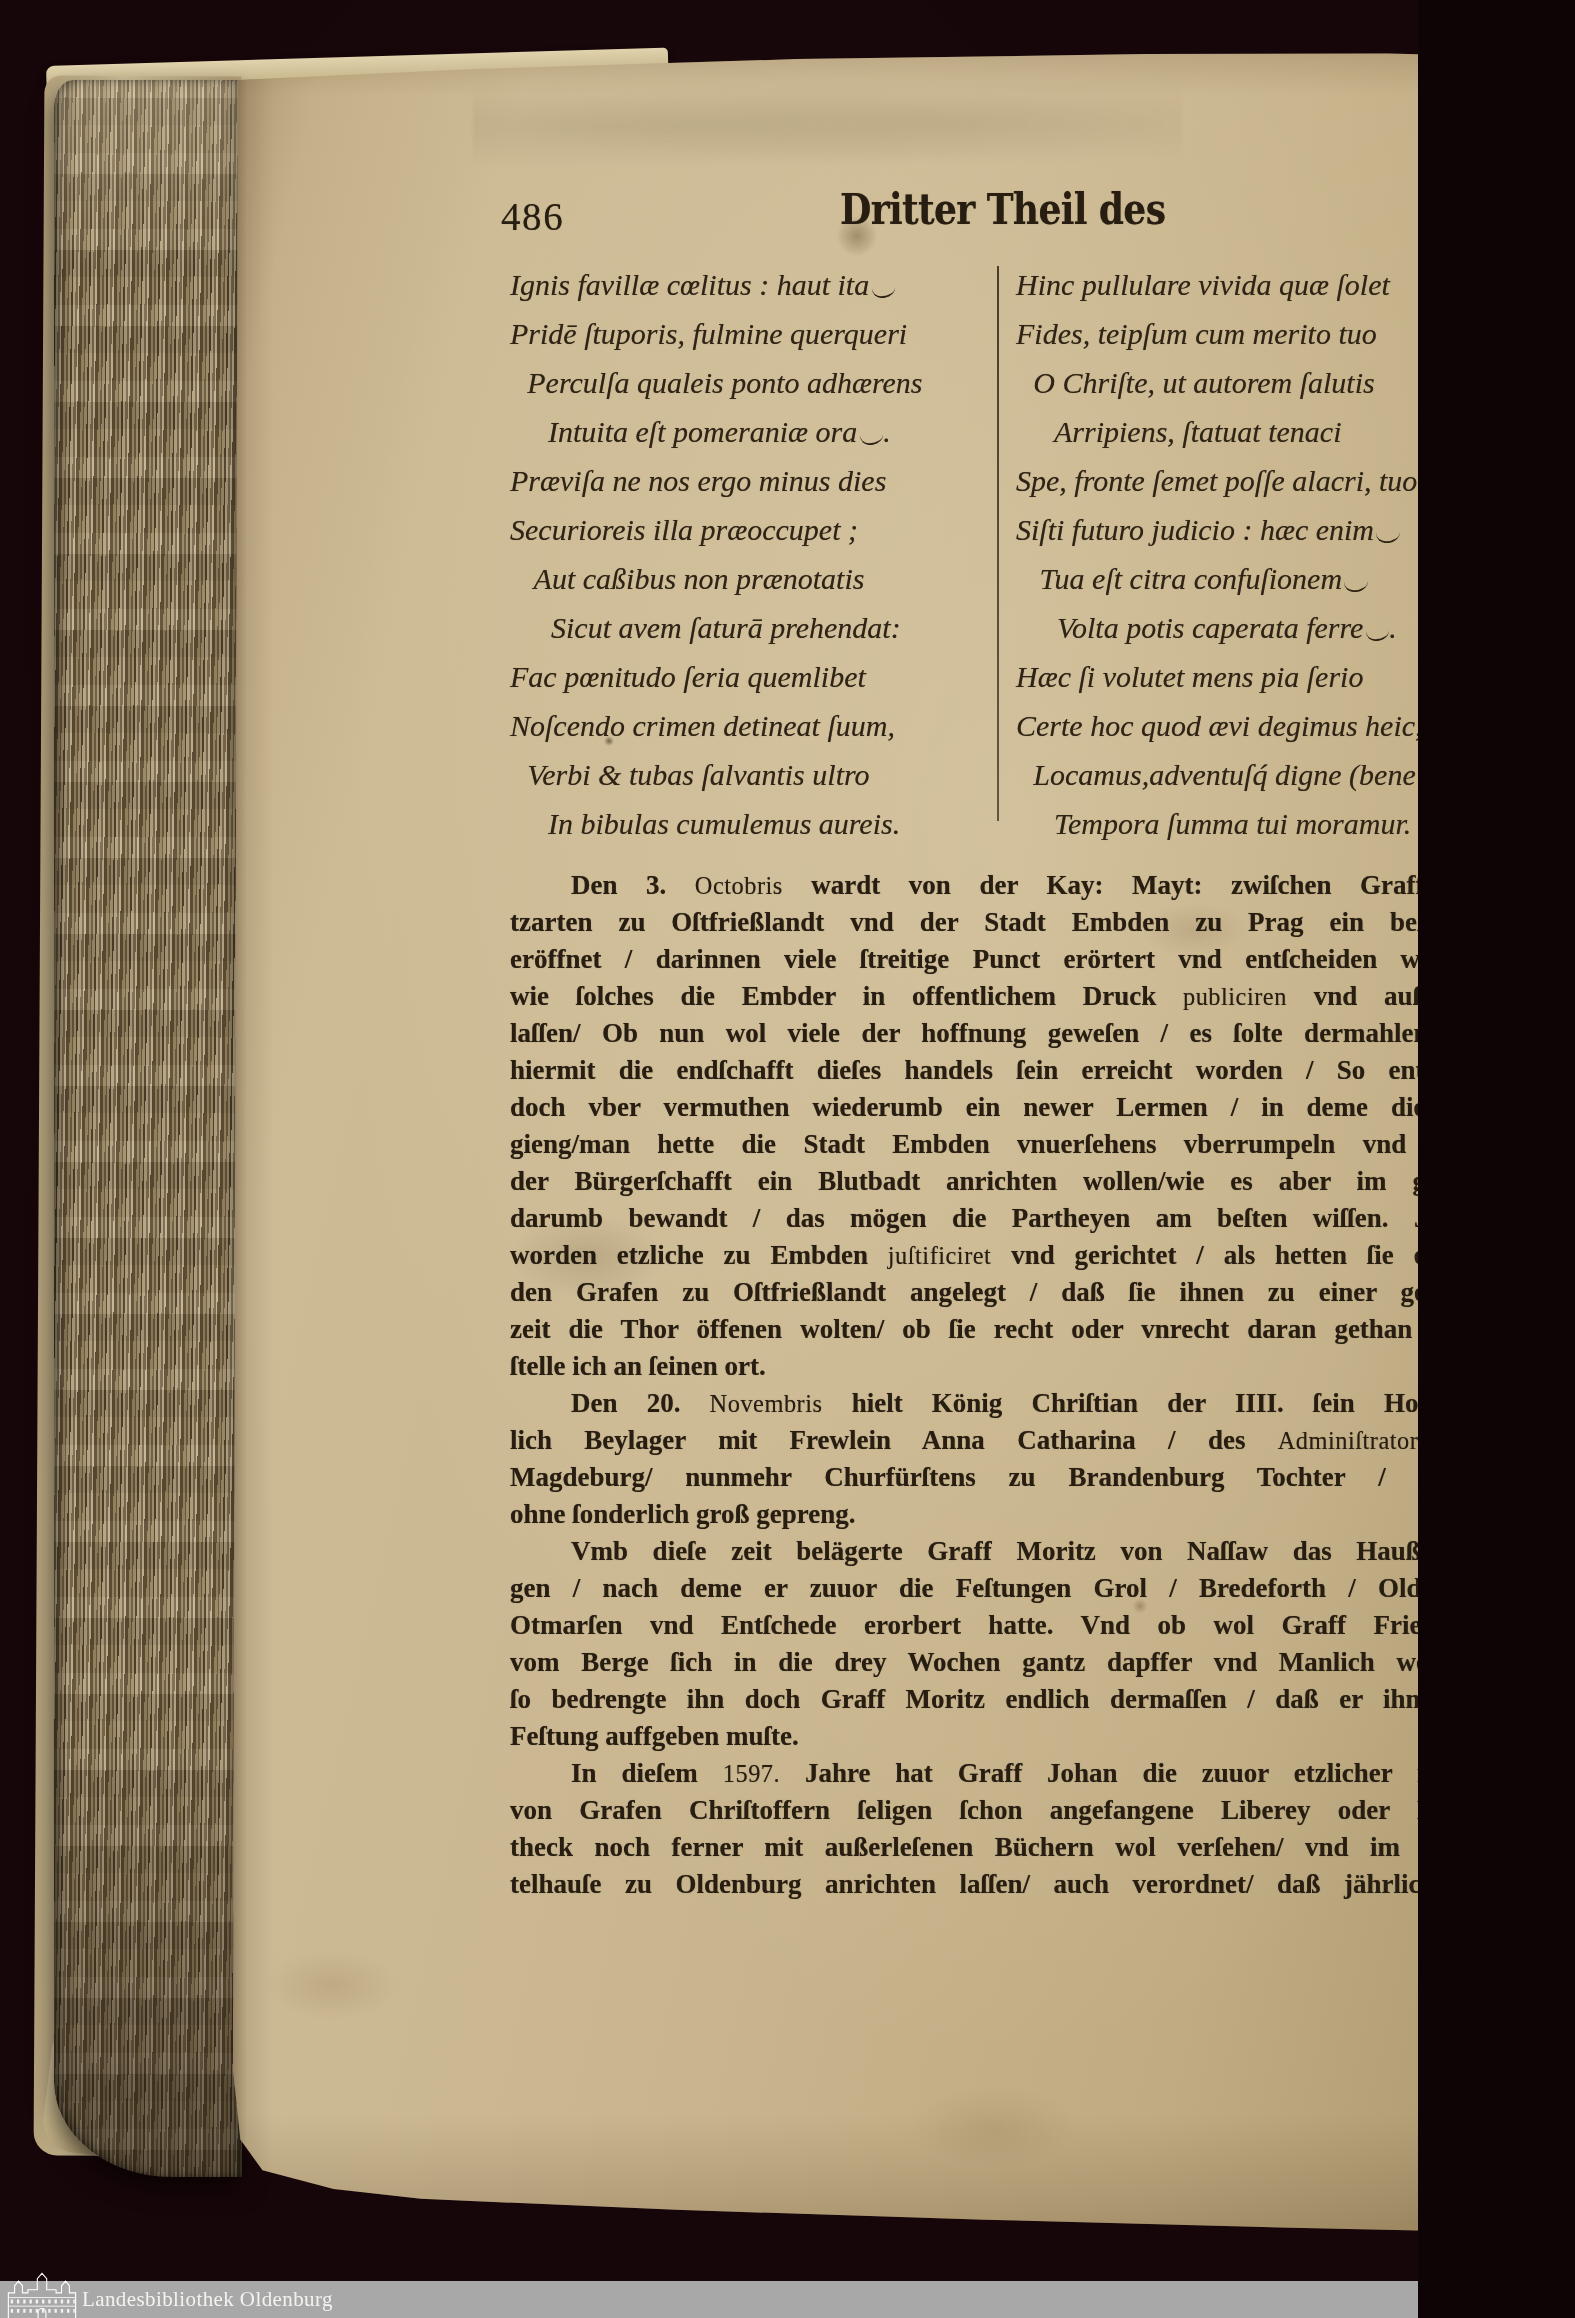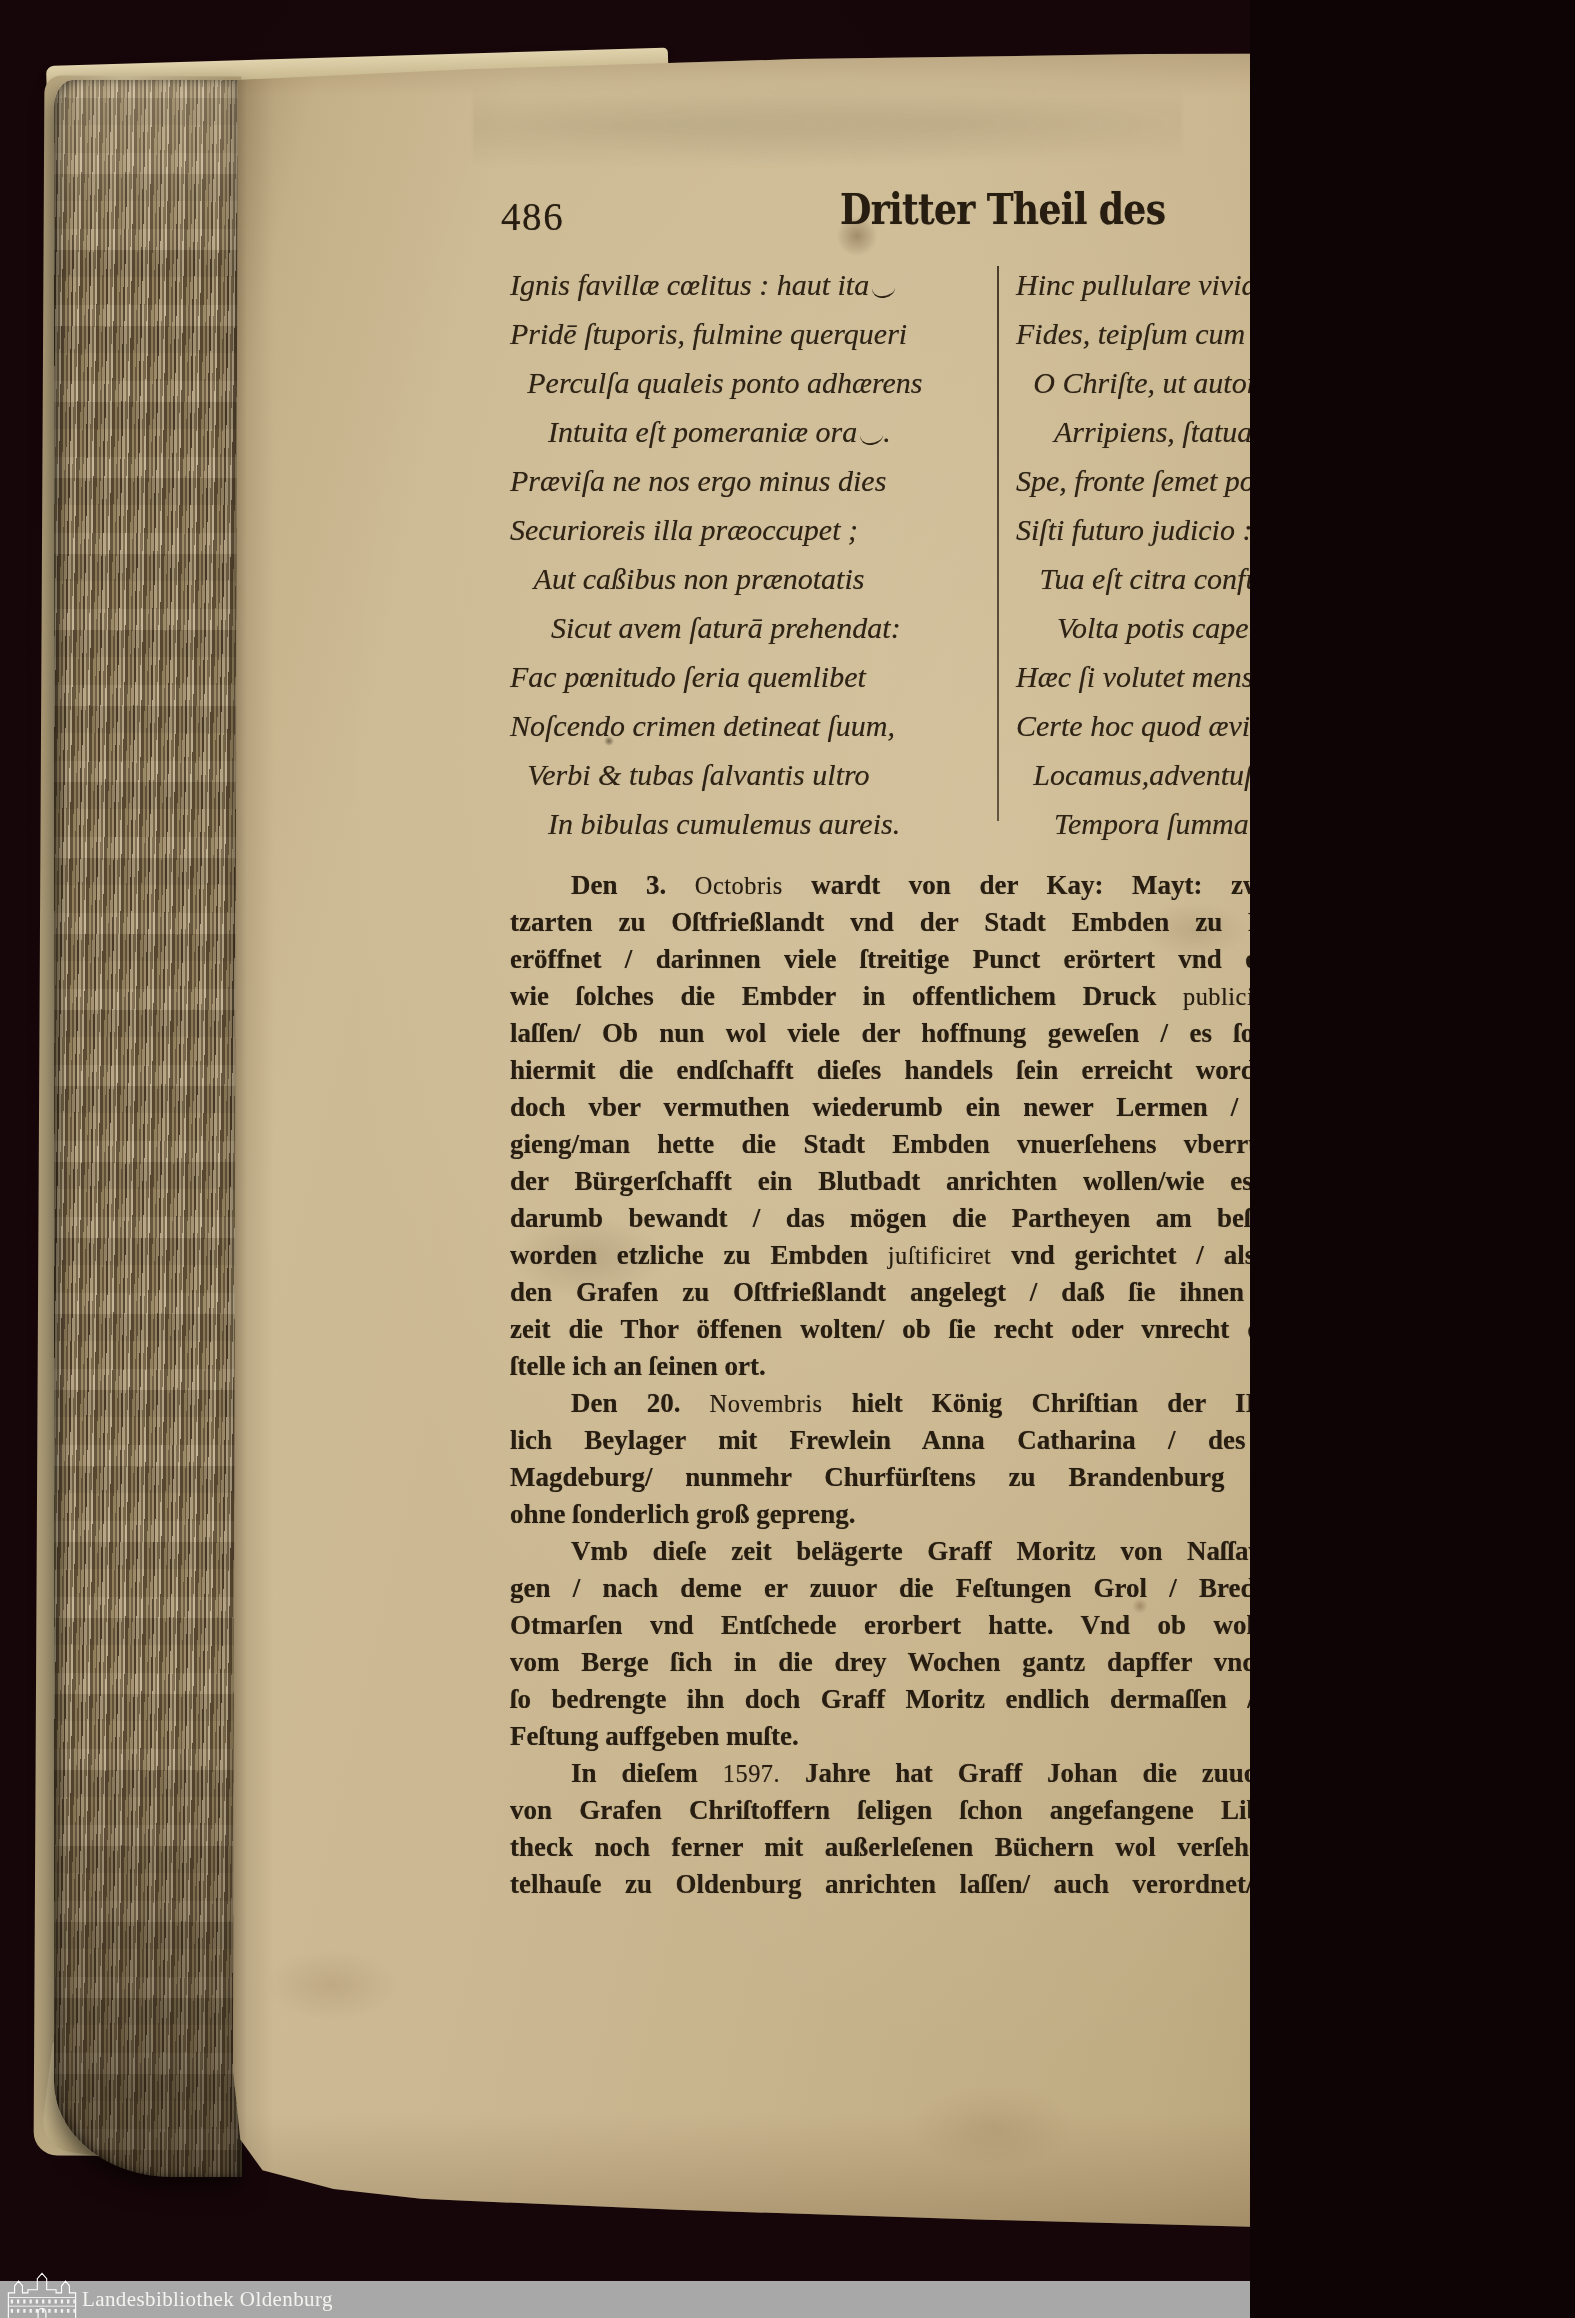--- a/index.html
+++ b/index.html
@@ -1,16 +1,16 @@
 <!DOCTYPE html>
 <html style="font-size:12.6px"><head>
 <meta charset="utf-8">
 <style>
   html,body{margin:0;padding:0;background:#0e0406;}
-  .stage{position:relative;width:1250px;height:2319px;overflow:hidden;
+  .stage{position:relative;width:1418px;height:2319px;overflow:hidden;
          background:radial-gradient(ellipse at 45% 40%, #23101469 0%, transparent 60%), #170609;
          font-family:"Liberation Serif","DejaVu Serif",serif;}
 
   
   .cover-top{position:absolute;left:46px;top:66px;width:622px;height:36px;z-index:1;
     background:linear-gradient(180deg,#e0d3ad 0%,#c9b98f 55%,#a8956c 100%);
     border-radius:7.9px 4.7px 1.6px 1.6px;transform:rotate(-1.7deg);transform-origin:left top;
     box-shadow:0 2.4px 6.3px rgba(0,0,0,.55);}
   .cover-left{position:absolute;left:39px;top:76px;width:197px;height:2080px;z-index:1;
     background:linear-gradient(90deg,#b5a37c 0%,#d2c39c 30%,#bda océ 100%);

